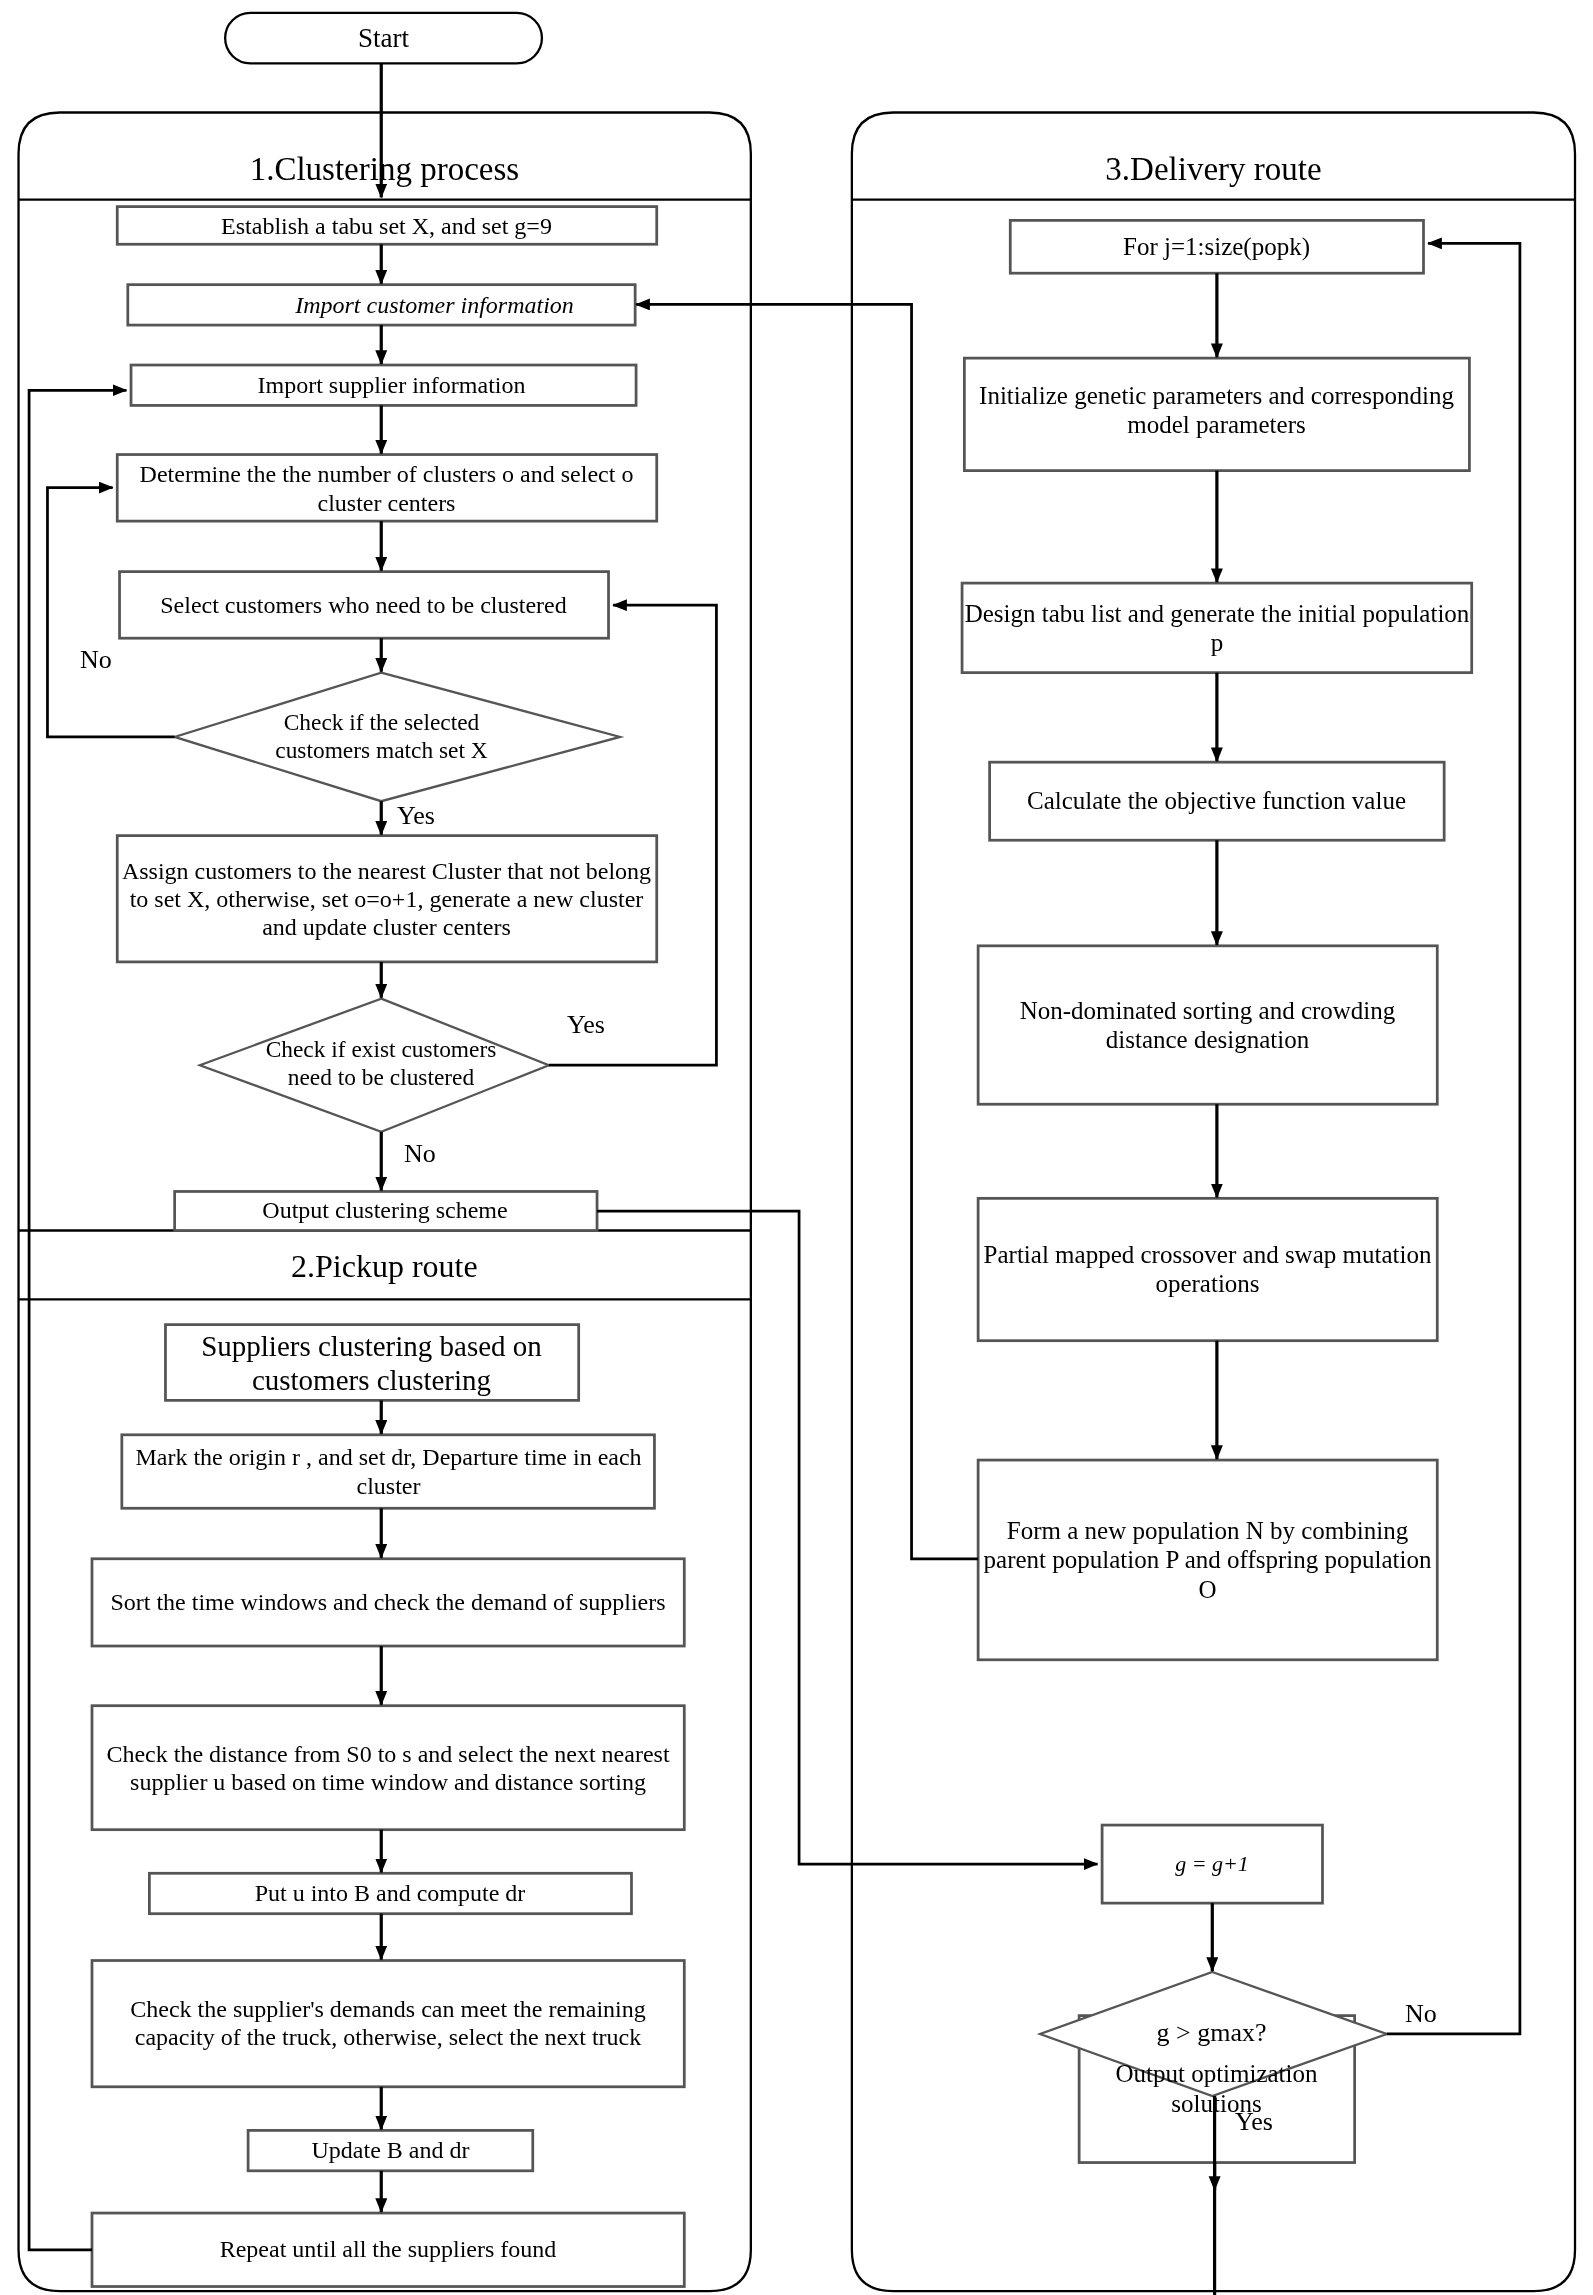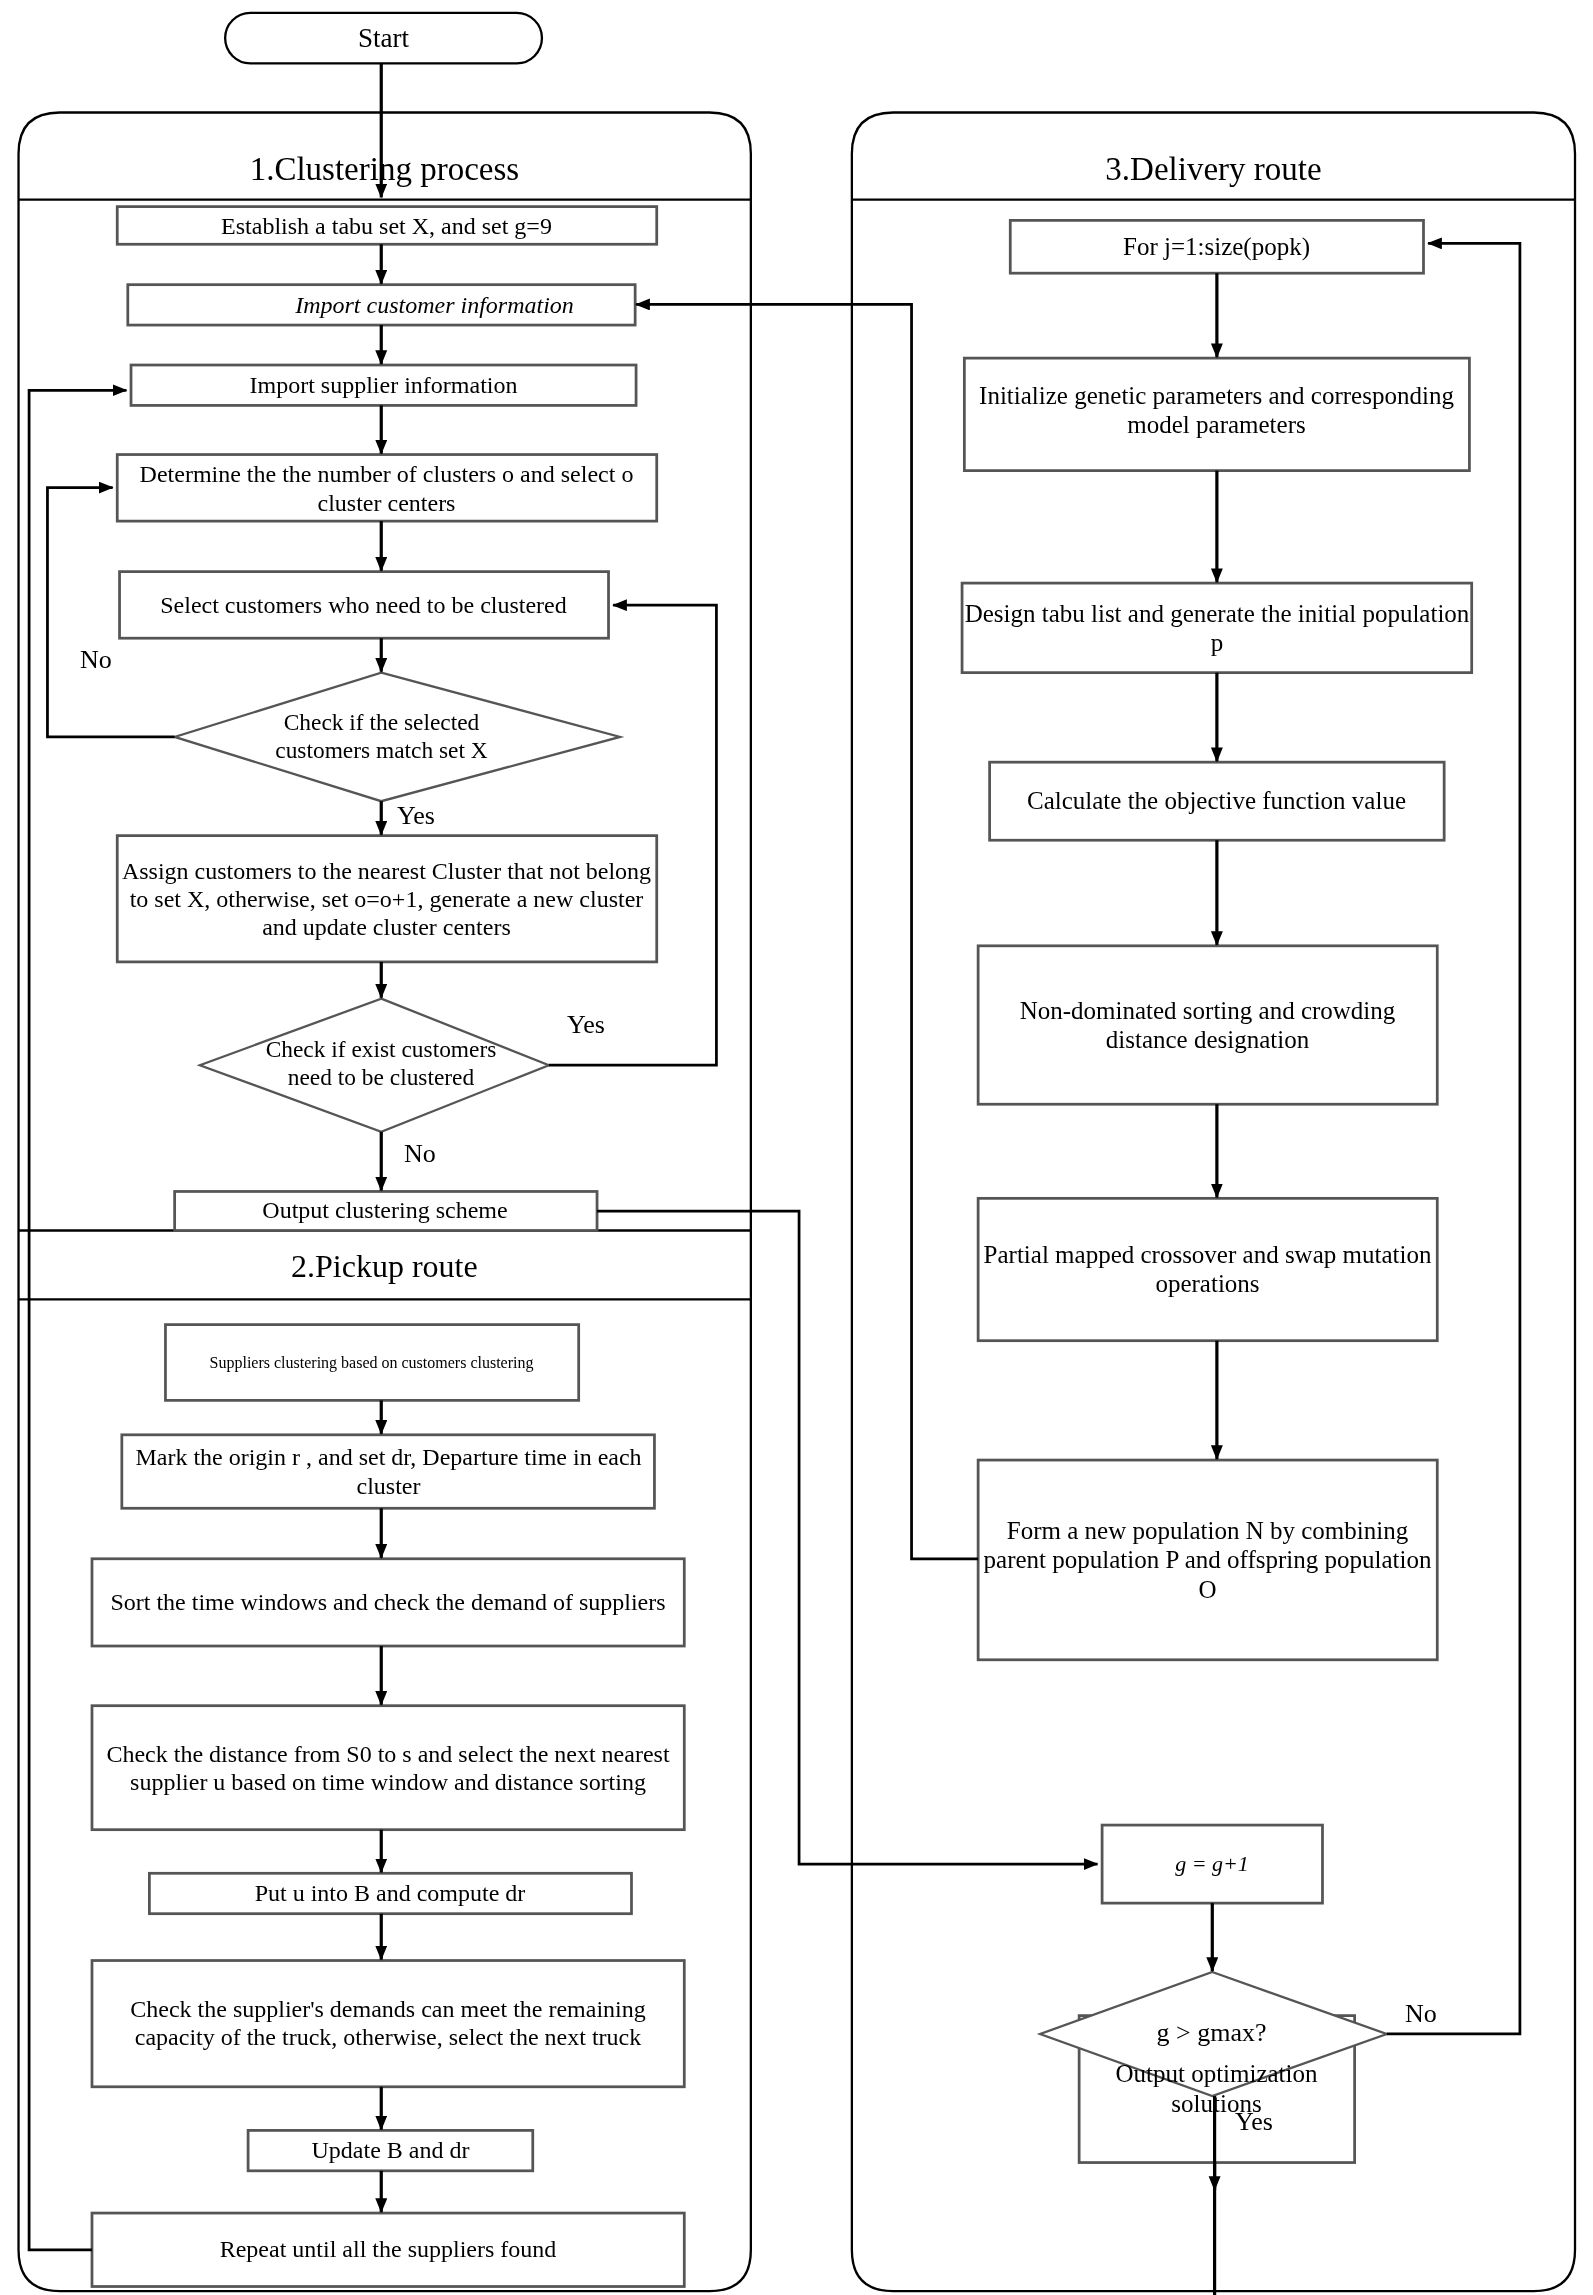--- a/index.html
+++ b/index.html
@@ -150,21 +150,21 @@
   </div>
 
   <div class="node-text" style="left:117px;top:207px;width:539px;height:38px;font-size:24px;">
     <span>Establish a tabu set X, and set g=9</span>
   </div>
 
   <div class="node-text" style="left:128px;top:285px;width:613px;height:40px;font-size:24px;font-style:italic;">
     <span>Import customer information</span>
   </div>
 
-  <div class="node-text" style="left:131px;top:365px;width:505px;height:40px;font-size:24px;">
+  <div class="node-text" style="left:131px;top:365px;width:505px;height:40px;font-size:24px;padding-left:8px;">
     <span>Import supplier information</span>
   </div>
 
   <div class="node-text" style="left:117px;top:455px;width:539px;height:67px;font-size:24px;">
     <span>Determine the the number of clusters o and select o cluster centers</span>
   </div>
 
   <div class="node-text" style="left:119px;top:572px;width:489px;height:67px;font-size:24px;">
     <span>Select customers who need to be clustered</span>
   </div>
@@ -195,21 +195,21 @@
     <span>Yes</span>
   </div>
   <div class="lbl" style="left:404px;top:1139px;font-size:26px;">
     <span>No</span>
   </div>
 
   <div class="node-text" style="left:18.4px;top:1235px;width:732px;height:64px;font-size:32px;">
     <span>2.Pickup route</span>
   </div>
 
-  <div class="node-text" style="left:165px;top:1325px;width:413px;height:76px;font-size:16px;text-align:right;">
+  <div class="node-text" style="left:165px;top:1325px;width:413px;height:76px;font-size:29px;">
     <span>Suppliers clustering based on customers clustering</span>
   </div>
   <div class="node-text" style="left:122px;top:1435px;width:533px;height:73px;font-size:24px;">
     <span>Mark the origin r , and set dr, Departure time in each cluster</span>
   </div>
   <div class="node-text" style="left:92px;top:1559px;width:592px;height:87px;font-size:24px;">
     <span>Sort the time windows and check the demand of suppliers</span>
   </div>
   <div class="node-text" style="left:92px;top:1706px;width:592px;height:124px;font-size:24px;">
     <span>Check the distance from S0 to s and select the next nearest supplier u based on time window and distance sorting</span>

